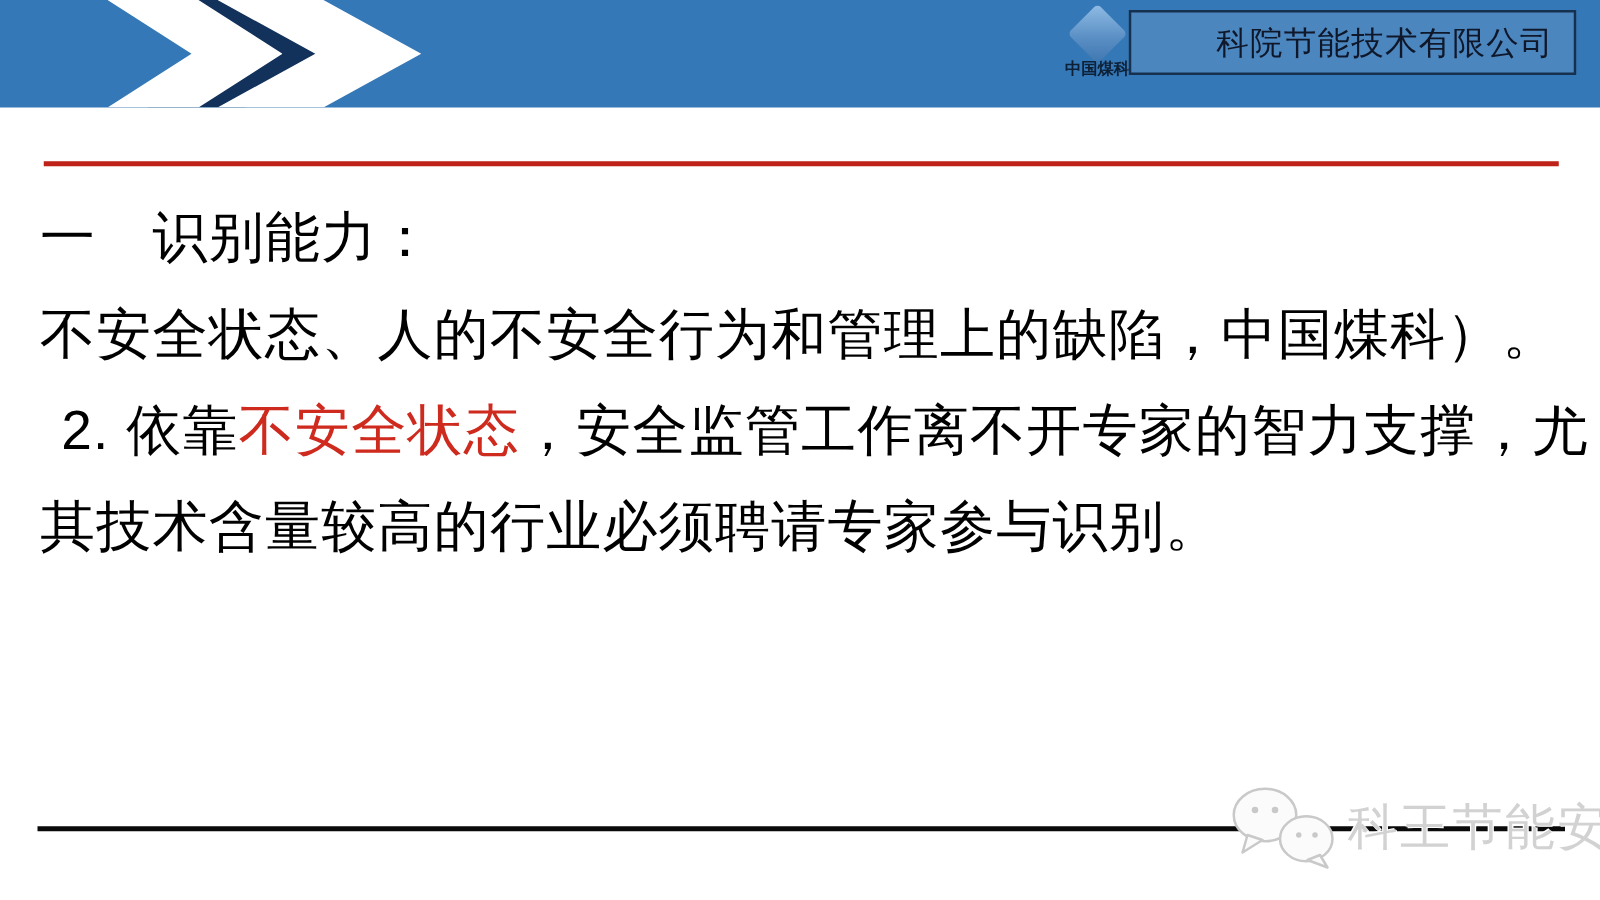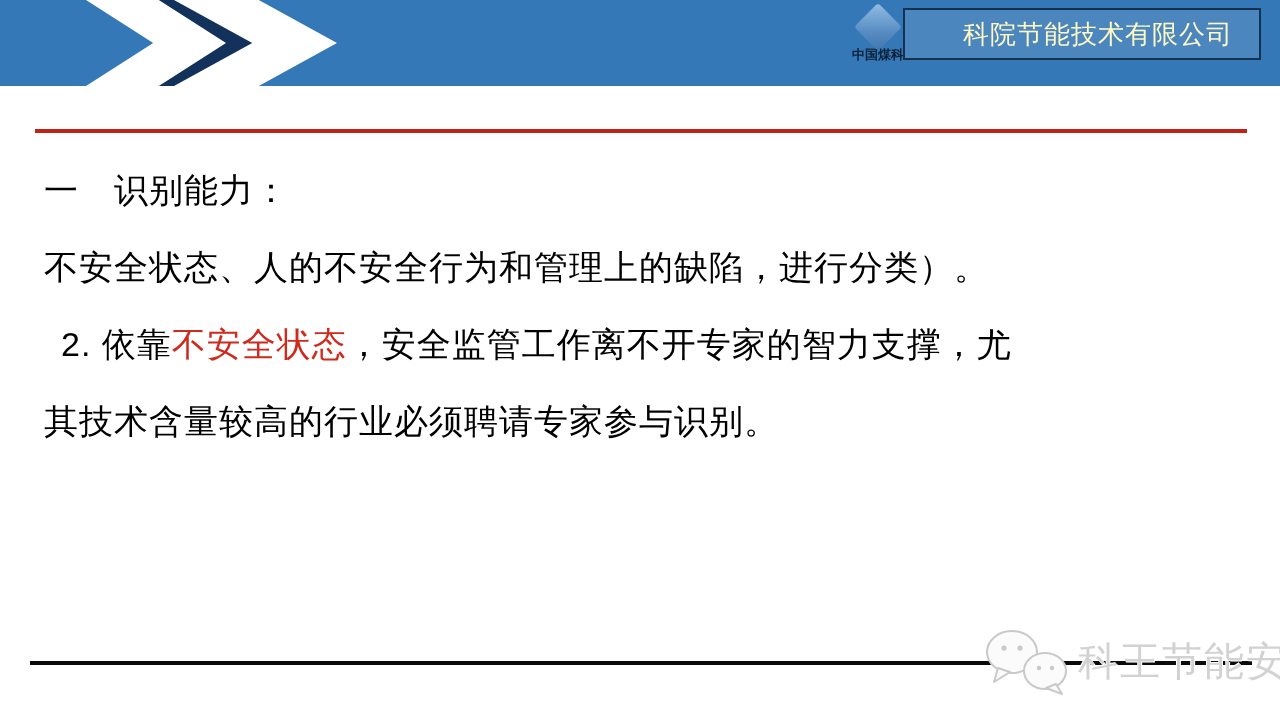--- a/index.html
+++ b/index.html
@@ -35,28 +35,28 @@
   .mini-logo{position:absolute;left:848px;top:10px;width:60px;z-index:2;text-align:center;}
   .mini-logo .diamond{width:34px;height:34px;margin:0 auto 2px auto;
     transform:rotate(45deg);border-radius:4px;
     background:linear-gradient(135deg,#9cc4ea 0%,#5b8fc4 60%,#3f76ad 100%);
     opacity:.9;}
   .mini-logo .caption{font-size:13px;font-weight:bold;color:#0E2036;letter-spacing:0px;}
   .company-box{
     position:absolute;left:903px;top:8px;width:358px;height:52px;z-index:3;
     background:var(--box-blue);border:2px solid var(--box-border);
     box-sizing:border-box;display:flex;align-items:center;justify-content:flex-end;
-    padding-right:26px;font-size:26px;color:#fef9c3;letter-spacing:1px;white-space:nowrap;
+    padding-right:16px;font-size:26px;color:#0f172a;letter-spacing:1px;white-space:nowrap;
   }
   
   .red-divider{position:absolute;left:35px;top:129px;width:1212px;height:4px;
     background:var(--divider-red);z-index:1;}
   
-  .body-text{position:absolute;left:44px;top:152px;width:1205px;z-index:2;
-    font-size:34px;line-height:77px;color:var(--body-text);}
+  .body-text{position:absolute;left:32px;top:152px;width:1205px;z-index:2;
+    font-size:44px;line-height:77px;color:var(--body-text);}
   .body-text .line{white-space:nowrap;letter-spacing:1px;}
   .body-text .line.indent{padding-left:17px;}
   .body-text .hl{color:var(--highlight-red);}
   
   .footer-line{position:absolute;left:30px;top:661px;width:1222px;height:4px;
     background:#0a0a0a;z-index:1;}
   .watermark{position:absolute;left:982px;top:626px;z-index:2;
     display:flex;align-items:center;gap:4px;}
   .watermark .wm-text{
     font-size:40px;letter-spacing:2px;color:var(--watermark-gray);
@@ -84,21 +84,21 @@
   </div>
 
 
   <div class="red-divider"></div>
 
   <div class="body-text">
     <div class="line">
       <span>一　识别能力：</span>
     </div>
     <div class="line">
-      <span>不安全状态、人的不安全行为和管理上的缺陷，进行分类）。</span>
+      <span>不安全状态、人的不安全行为和管理上的缺陷，中国煤科）。</span>
     </div>
     <div class="line indent">
       <span>2. 依靠</span><span class="hl">不安全状态</span><span>，安全监管工作离不开专家的智力支撑，尤</span>
     </div>
     <div class="line">
       <span>其技术含量较高的行业必须聘请专家参与识别。</span>
     </div>
   </div>
 
   <div class="footer-line"></div>

